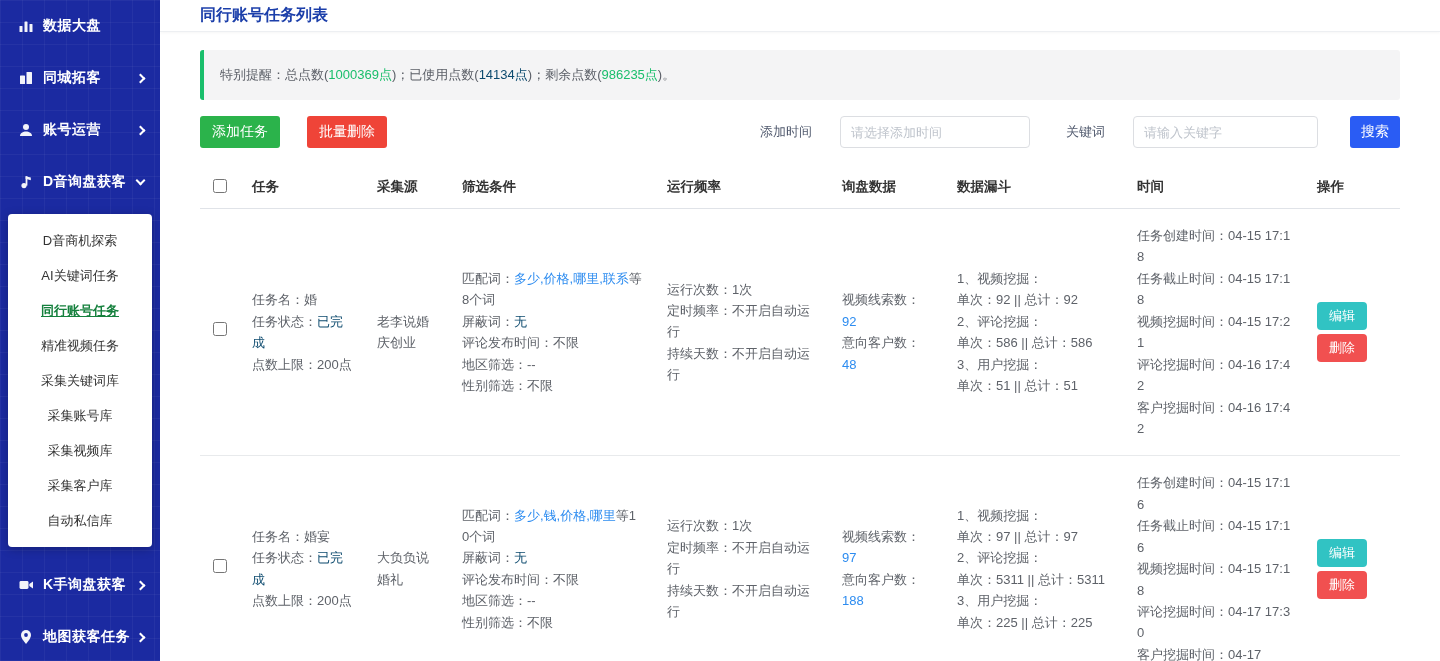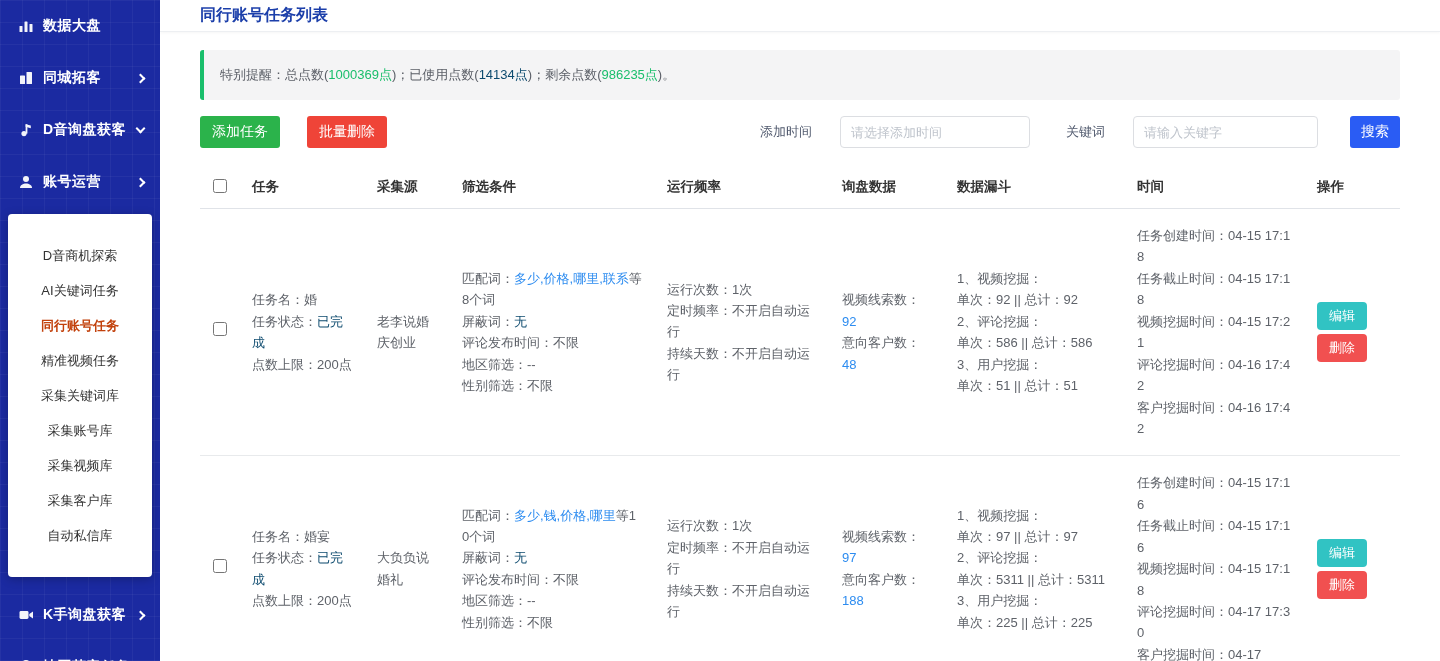--- a/index.html
+++ b/index.html
@@ -26,27 +26,27 @@
     font-size:14px; font-weight:700; letter-spacing:.5px;
   }
   .s-icon { width:16px; height:16px; margin-right:9px; display:inline-flex; flex:none; }
   .s-icon svg { width:16px; height:16px; }
   .s-label { flex:1; white-space:nowrap; }
   .chev { width:7px; height:7px; border-top:2px solid #fff; border-right:2px solid #fff; flex:none; }
   .chev.right { transform:rotate(45deg); }
   .chev.down  { transform:rotate(135deg); margin-top:-3px; }
   .submenu-card {
     background:#fff; border-radius:4px; margin:6px 8px 12px;
-    padding:24px 0; box-shadow:0 2px 10px rgba(0,0,0,.25);
+    padding:9px 0; box-shadow:0 2px 10px rgba(0,0,0,.25);
   }
   .sub-item {
     height:35px; line-height:35px; text-align:center;
     font-size:13px; color:#333; cursor:pointer;
   }
-  .sub-item.active { color:#c2410c; font-weight:700; }
+  .sub-item.active { color:#15803d; font-weight:700;text-decoration:underline; }
 
   
   .main { flex:1; min-width:0; display:flex; flex-direction:column; background:#fff; }
   .page-header {
     height:32px; flex:none; background:#fff; display:flex; align-items:center;
     padding:0 40px; border-bottom:1px solid #edeff2; box-shadow:0 1px 3px rgba(0,0,0,.04);
   }
   .page-title { font-size:16px; font-weight:700; color:#1c3faa; }
   .content { padding:18px 40px 0; }
 
@@ -125,41 +125,41 @@
           </svg>
       </span>
       <span class="s-label">同城拓客</span>
       <span class="chev right"></span>
     </div>
 
     <div class="side-item">
       <span class="s-icon">
         <svg viewBox="0 0 16 16">
             <g fill="#fff" opacity=".95">
+              <circle cx="8" cy="5" r="3"></circle>
+              <path d="M2 14c0-3 3-4.6 6-4.6s6 1.6 6 4.6z"></path>
+            </g>
+          </svg>
+      </span>
+      <span class="s-label">账号运营</span>
+      <span class="chev right"></span>
+    </div>
+
+    <div class="side-item">
+      <span class="s-icon">
+        <svg viewBox="0 0 16 16">
+            <g fill="#fff" opacity=".95">
               <circle cx="6" cy="11.6" r="2.6"></circle>
               <rect x="7.6" y="2.2" width="1.8" height="9.4"></rect>
               <path d="M7.6 2.2l5.2 1.4v2.6L7.6 4.8z"></path>
             </g>
           </svg>
       </span>
       <span class="s-label">D音询盘获客</span>
       <span class="chev down"></span>
-    </div>
-
-    <div class="side-item">
-      <span class="s-icon">
-        <svg viewBox="0 0 16 16">
-            <g fill="#fff" opacity=".95">
-              <circle cx="8" cy="5" r="3"></circle>
-              <path d="M2 14c0-3 3-4.6 6-4.6s6 1.6 6 4.6z"></path>
-            </g>
-          </svg>
-      </span>
-      <span class="s-label">账号运营</span>
-      <span class="chev right"></span>
     </div>
 
     <div class="submenu-card">
       <div class="sub-item">D音商机探索</div>
       <div class="sub-item">AI关键词任务</div>
       <div class="sub-item active">同行账号任务</div>
       <div class="sub-item">精准视频任务</div>
       <div class="sub-item">采集关键词库</div>
       <div class="sub-item">采集账号库</div>
       <div class="sub-item">采集视频库</div>

